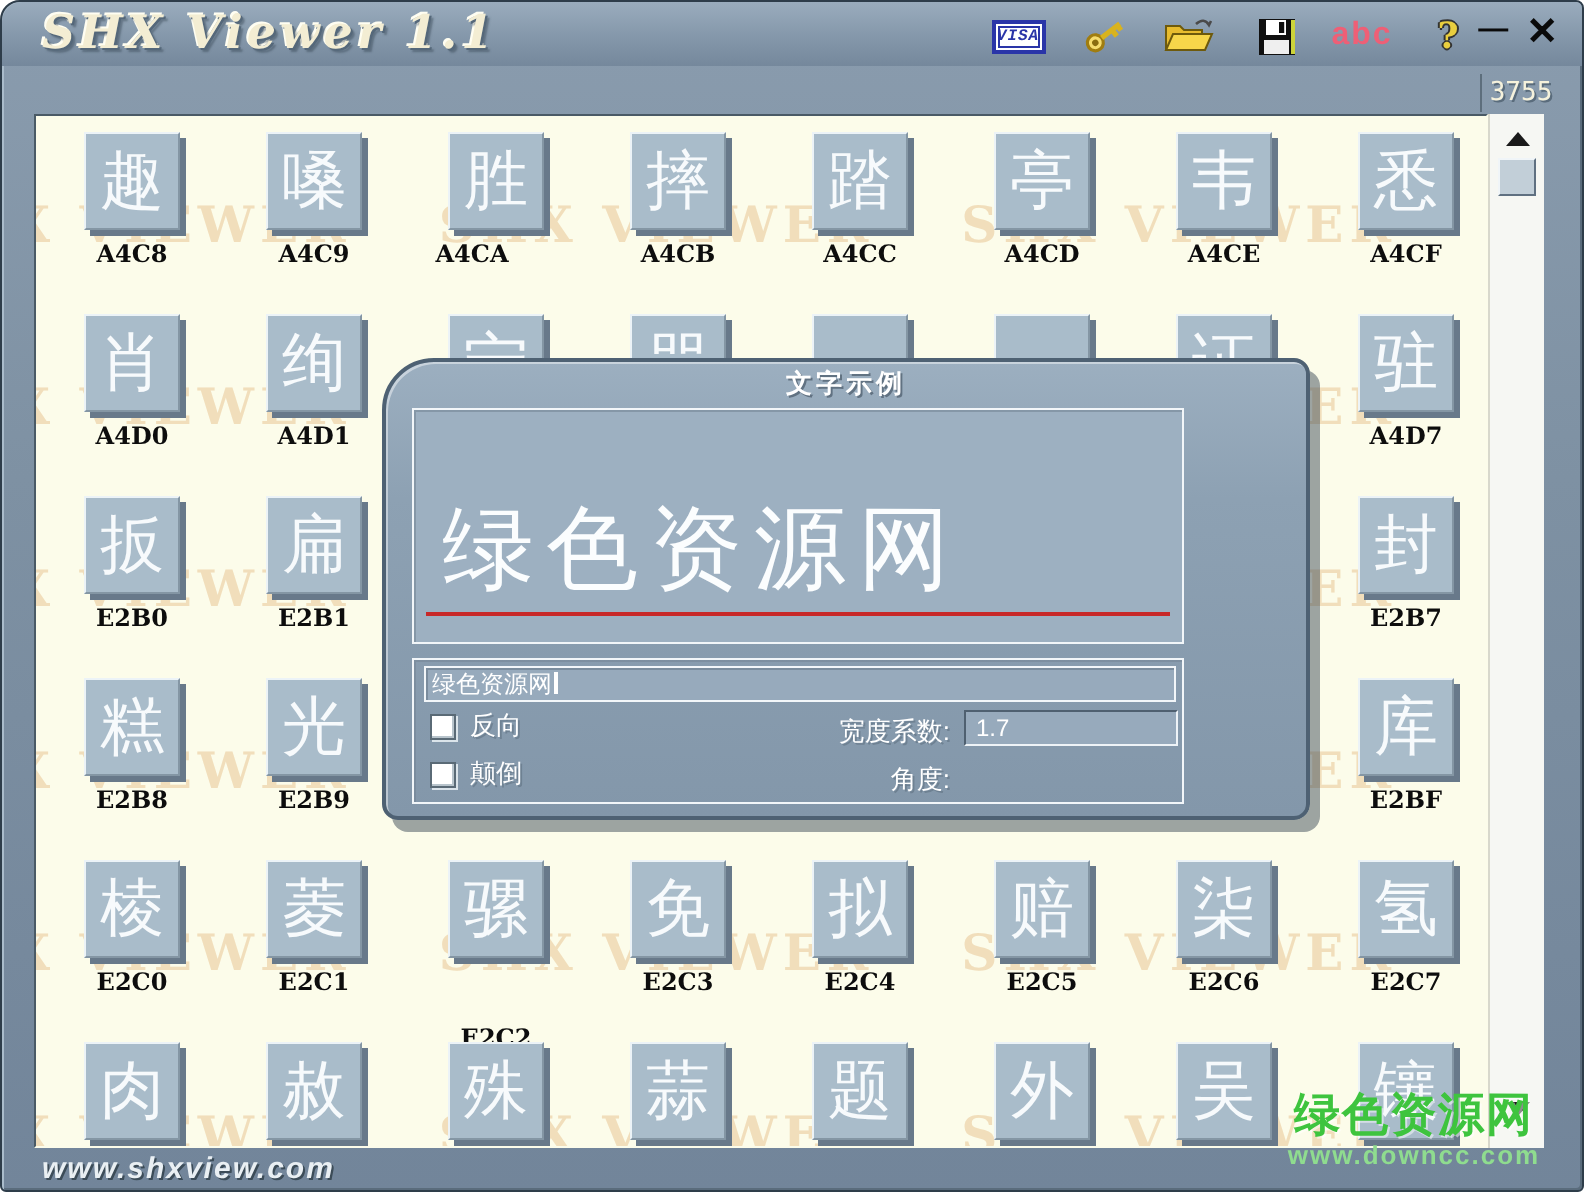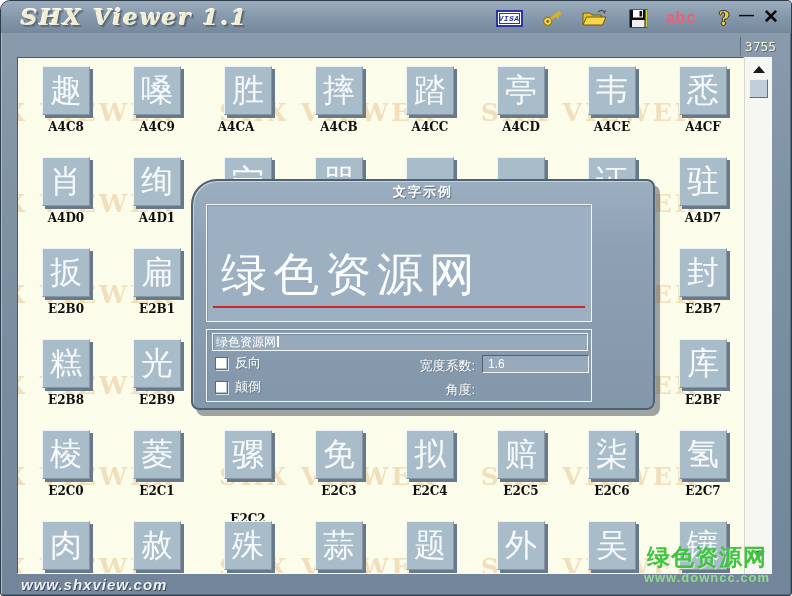--- a/index.html
+++ b/index.html
@@ -393,21 +393,21 @@
       </div>
       <div class="cb-row" id="cb-row1">
         <span class="checkbox"></span>
         <span class="cb-label">反向</span>
       </div>
       <div class="cb-row" id="cb-row2">
         <span class="checkbox"></span>
         <span class="cb-label">颠倒</span>
       </div>
       <div class="num-label" id="width-label">宽度系数:</div>
-      <div class="num-input" id="width-input">1.6</div>
+      <div class="num-input" id="width-input">1.7</div>
       <div class="num-label" id="angle-label">角度:</div>
     </div>
   </div>
 
   <div id="site-url">www.shxview.com</div>
 
   <div id="green-wm">
     <div id="green-wm-line1">绿色资源网</div>
     <div id="green-wm-line2">www.downcc.com</div>
   </div>

